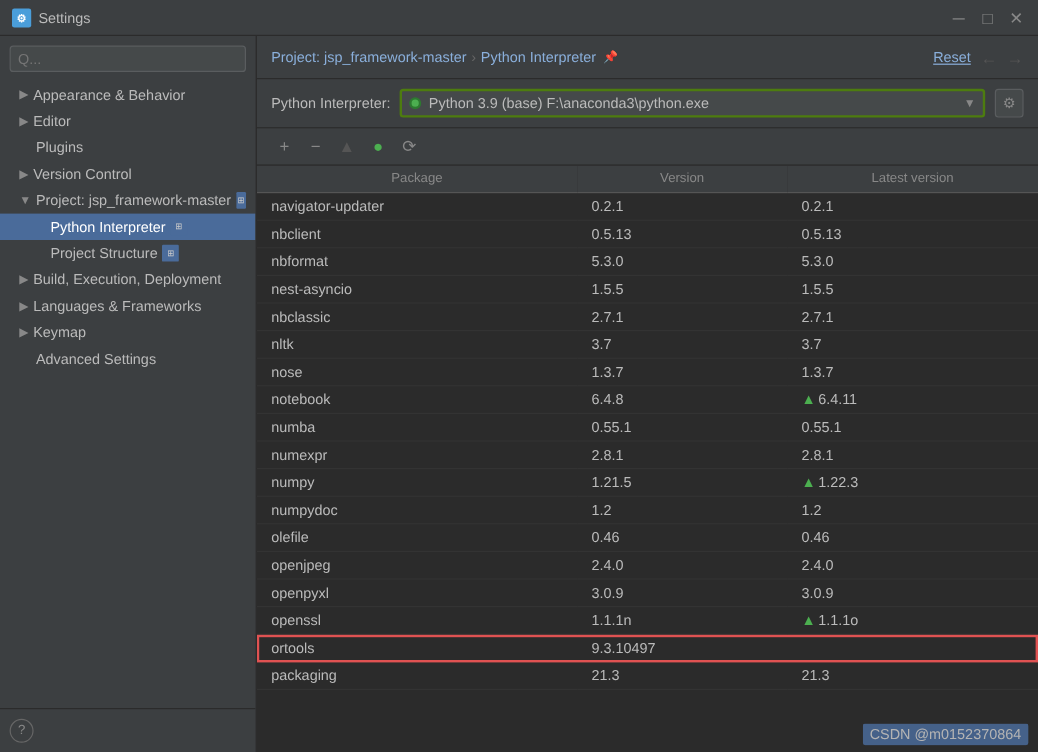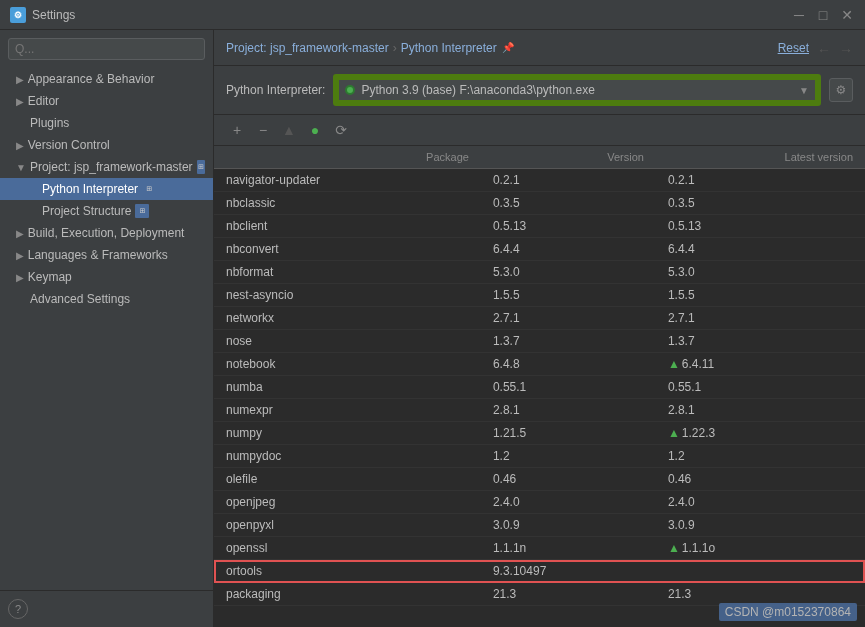--- a/index.html
+++ b/index.html
@@ -199,21 +199,21 @@
     }
     .interpreter-label {
       color: #bbbbbb;
       font-size: 12px;
       white-space: nowrap;
     }
     .interpreter-select-wrapper {
       flex: 1;
       display: flex;
       align-items: center;
-      border: 6px solid #4d7c0f;
+      border: 2px solid #4d7c0f;
       border-radius: 3px;
       background: #45494a;
       padding: 3px 6px;
       gap: 6px;
       position: relative;
     }
     .interpreter-dot {
       width: 10px;
       height: 10px;
       border-radius: 50%;
@@ -276,21 +276,21 @@
     table {
       width: 100%;
       border-collapse: collapse;
     }
     thead th {
       background: #3c3f41;
       color: #888;
       font-weight: 400;
       font-size: 11px;
       padding: 5px 12px;
-      text-align: right;
+      text-align: center;
       border-bottom: 1px solid #555;
       position: sticky;
       top: 0;
       z-index: 1;
     }
     tbody tr {
       border-bottom: 1px solid #333;
     }
     tbody tr.highlighted { outline: 2px solid #e05252; outline-offset: -2px; padding-left: 44px; }
     tbody td {
@@ -437,48 +437,43 @@
             <th>Latest version</th>
           </tr>
         </thead>
         <tbody id="table-body">
         <tr>
               <td>navigator-updater</td>
               <td>0.2.1</td>
               <td>0.2.1</td>
             </tr>
             <tr>
-              <td>nbclassic</td>
-              <td>0.3.5</td>
-              <td>0.3.5</td>
-            </tr>
-            <tr>
               <td>nbclient</td>
               <td>0.5.13</td>
               <td>0.5.13</td>
             </tr>
             <tr>
-              <td>nbconvert</td>
-              <td>6.4.4</td>
-              <td>6.4.4</td>
-            </tr>
-            <tr>
               <td>nbformat</td>
               <td>5.3.0</td>
               <td>5.3.0</td>
             </tr>
             <tr>
               <td>nest-asyncio</td>
               <td>1.5.5</td>
               <td>1.5.5</td>
             </tr>
             <tr>
-              <td>networkx</td>
+              <td>nbclassic</td>
               <td>2.7.1</td>
               <td>2.7.1</td>
+            </tr>
+            <tr>
+              <td>nltk</td>
+              <td>3.7</td>
+              <td>3.7</td>
             </tr>
             <tr>
               <td>nose</td>
               <td>1.3.7</td>
               <td>1.3.7</td>
             </tr>
             <tr>
               <td>notebook</td>
               <td>6.4.8</td>
               <td><span class="update-arrow">▲</span>6.4.11</td>

